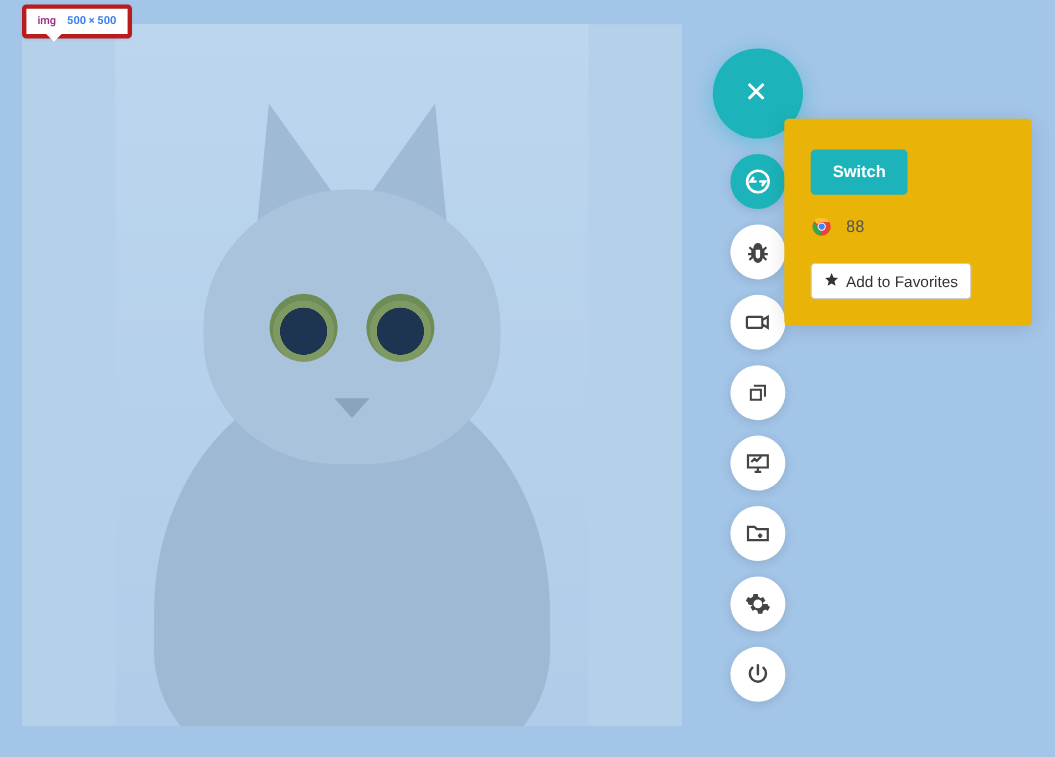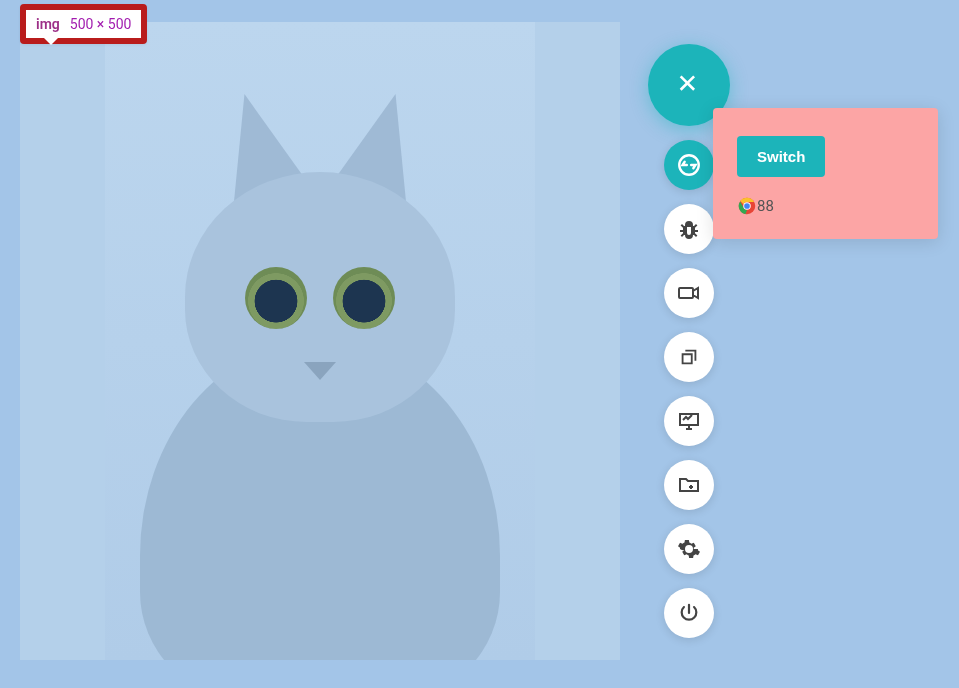--- a/index.html
+++ b/index.html
@@ -76,40 +76,40 @@
     width: 0; height: 0;
     border-left: 16px solid transparent;
     border-right: 16px solid transparent;
     border-top: 18px solid #8aa4be;
   }
   
   .tooltip {
     position: absolute;
     top: 4px; left: 20px;
     background: #fff;
-    border: 6px solid #b91c1c;
+    border: 4px solid #b91c1c;
     border-radius: 4px;
     padding: 6px 10px;
-    font-size: 14px;
+    font-size: 10px;
     display: flex;
     gap: 10px;
     align-items: center;
     box-shadow: 0 1px 3px rgba(0,0,0,0.06);
   }
   .tooltip::after {
     content: "";
     position: absolute;
     bottom: -7px; left: 18px;
     width: 0; height: 0;
     border-left: 7px solid transparent;
     border-right: 7px solid transparent;
     border-top: 7px solid #fff;
   }
   .tooltip .tag { color: #9c2f87; font-weight: 600; }
-  .tooltip .dims { color: #a21caf; }
+  .tooltip .dims { color: #3b82f6; font-weight: bold; }
   
   .toolbar {
     position: absolute;
     left: 648px;
     top: 44px;
     display: flex;
     flex-direction: column;
     gap: 14px;
     align-items: center;
   }
@@ -142,21 +142,21 @@
     border-top: 11px solid transparent;
     border-bottom: 11px solid transparent;
     border-right: 13px solid #fff;
   }
   
   .panel {
     position: absolute;
     left: 713px;
     top: 108px;
     width: 225px;
-    background: #fca5a5;
+    background: #eab308;
     border-radius: 4px;
     box-shadow: 0 3px 18px rgba(0,0,0,0.12);
     padding: 28px 24px 24px;
     display: flex;
     flex-direction: column;
     gap: 20px;
   }
   .switch-btn {
     align-self: flex-start;
     background: #1cb4ba;
@@ -164,21 +164,21 @@
     border: none;
     border-radius: 4px;
     font-size: 15px;
     font-weight: 600;
     padding: 12px 20px;
     cursor: pointer;
   }
   .panel-row {
     display: flex;
     align-items: center;
-    gap: 0;
+    gap: 12px;
     color: #555;
     font-size: 15px;
   }
   .panel-row .ico { width: 20px; display: flex; justify-content: center; }
   .fav-btn {
     margin-top: 4px;
     align-self: flex-start;
     background: #fff;
     border: 1px solid #ccc;
     border-radius: 4px;
@@ -302,13 +302,21 @@
           <path fill="#33a852" d="M12 23a11 11 0 0 1-9.2-17l4.3 7.4A5.5 5.5 0 0 0 12 17.5l-2.1 5.3c.7.1 1.4.2 2.1.2z"></path>
           <circle cx="12" cy="12" r="5" fill="#fff"></circle>
           <circle cx="12" cy="12" r="3.8" fill="#4285f4"></circle>
         </svg>
     </span>
     <span>88</span>
   </div>
 
 
 
+  <button class="fav-btn">
+    <span>
+      <svg width="14" height="14" viewBox="0 0 24 24">
+          <path fill="#333" d="M12 2l2.9 6.9L22 10l-5.5 5 1.6 7L12 18.5 5.9 22l1.6-7L2 10l7.1-1.1z"></path>
+        </svg>
+    </span>
+    <span>Add to Favorites</span>
+  </button>
 </div>
 
 </body></html>

